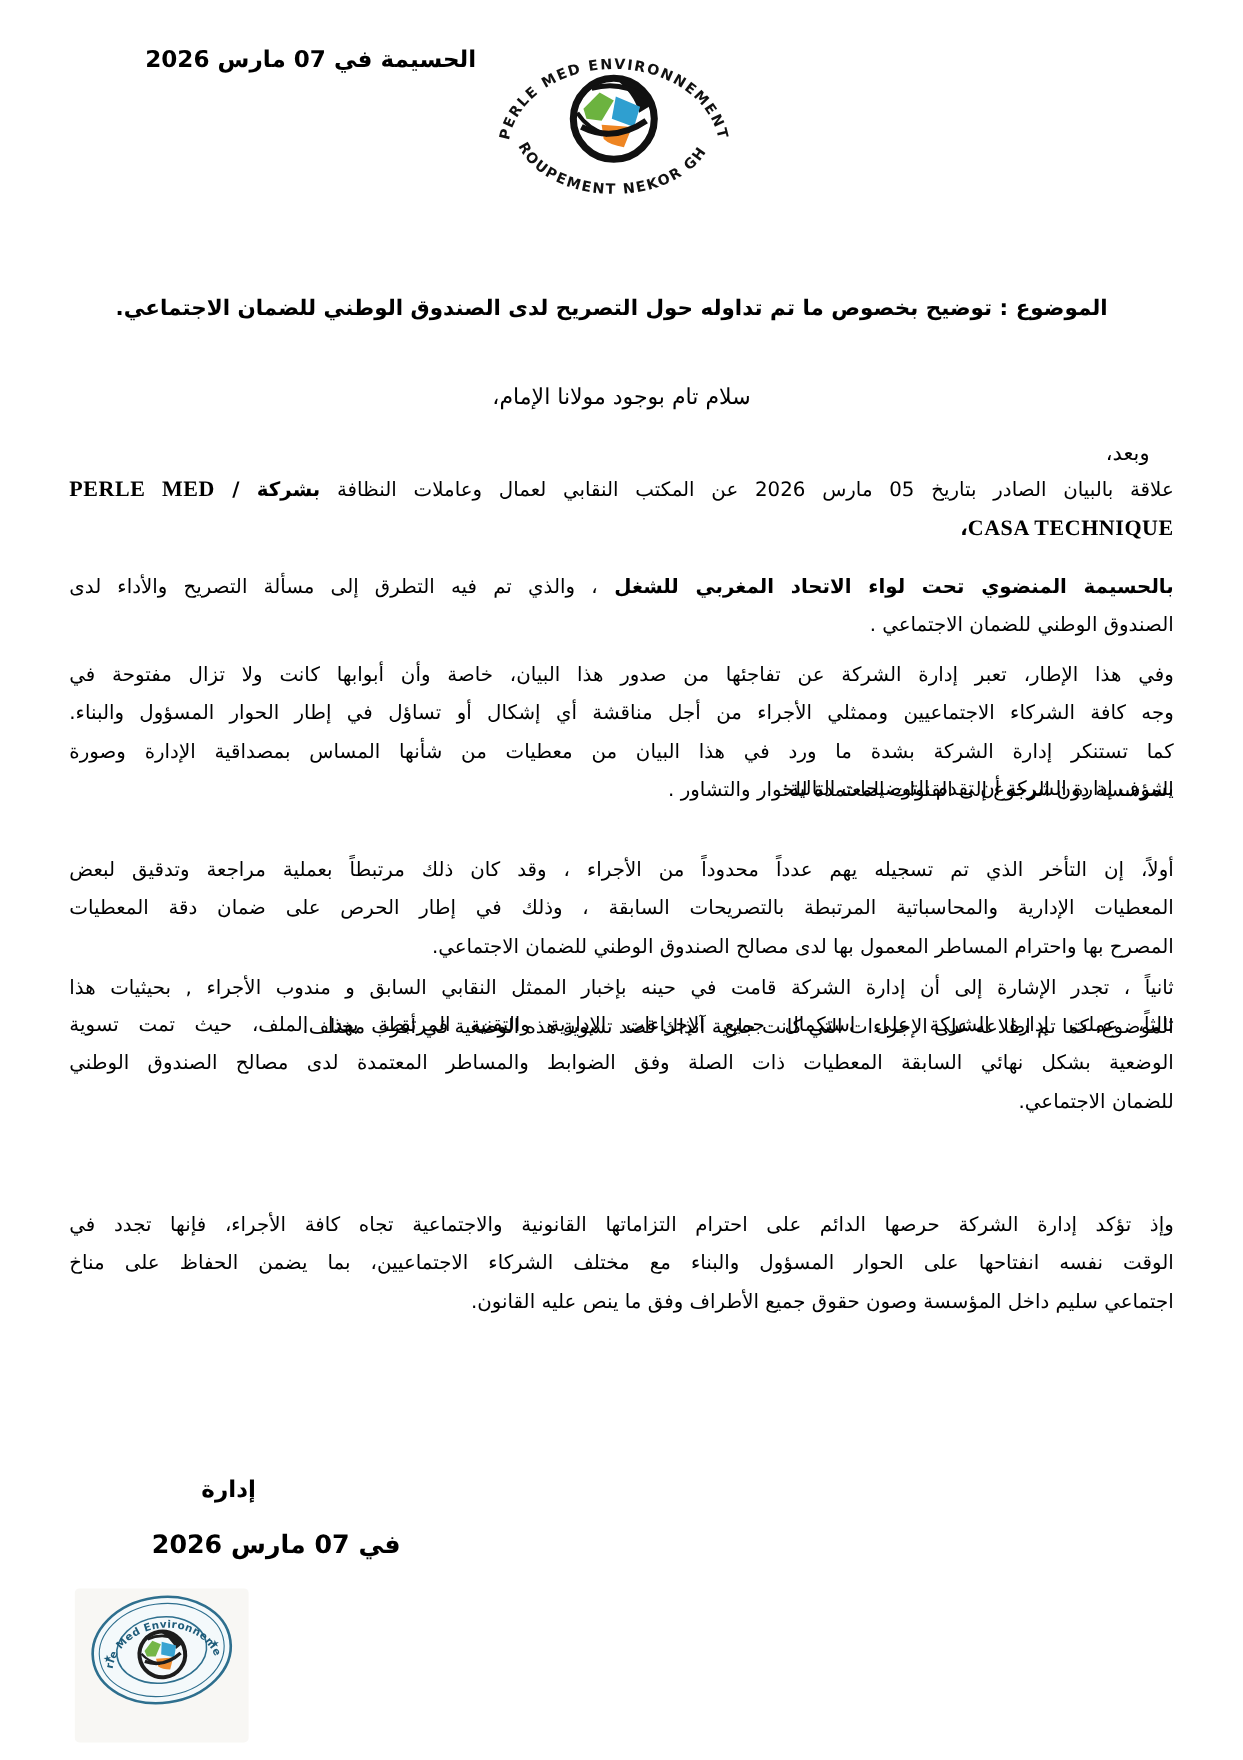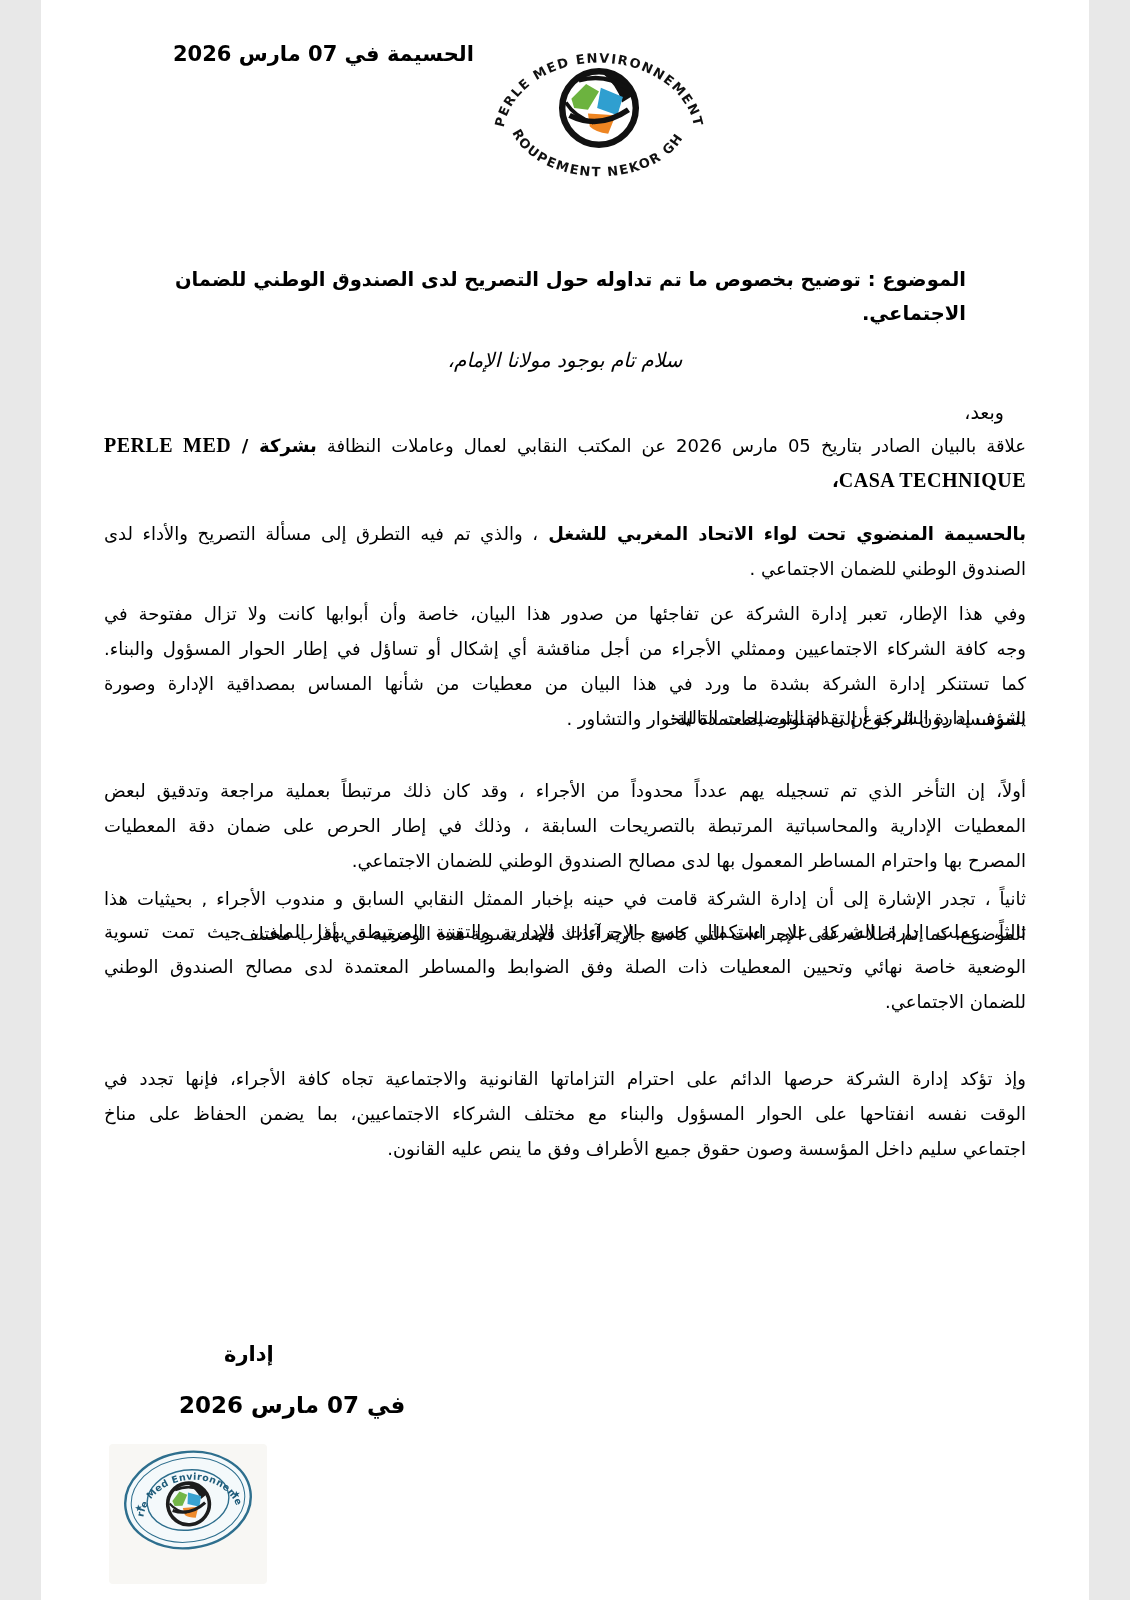--- a/index.html
+++ b/index.html
@@ -1,35 +1,34 @@
 <!DOCTYPE html>
 <html lang="ar"><head>
 <meta charset="utf-8">
 <style>
   html,body{margin:0;padding:0;background:#e8e8e8;}
   .page{
-    position:relative;width:1026px;height:1600px;margin:0 auto;
+    position:relative;width:1130px;height:1600px;margin:0 auto;
     background:#ffffff;overflow:hidden;color:#000;
     font-family:"DejaVu Sans",sans-serif;
-    padding-left:22px;
   }
   .abs{position:absolute;}
   
   .head-date{top:42px;left:132px;direction:rtl;font-weight:bold;font-size:21px;white-space:nowrap;}
   .logo-top{top:26px;left:443px;width:230px;height:152px;}
   
   .subject{top:263px;left:63px;right:63px;direction:rtl;padding-right:60px;
            font-weight:bold;font-size:19.5px;line-height:34px;}
-  .greeting{top:348px;left:0;right:0;direction:rtl;text-align:center;font-size:20px;font-style:italic;}
+  .greeting{top:348px;left:0;right:0;direction:rtl;text-align:center;font-size:20px;}
   .opener{top:401px;left:63px;right:63px;direction:rtl;padding-right:22px;font-size:19px;}
   
   .body-block{position:absolute;left:63px;right:63px;direction:rtl;
               font-size:18px;line-height:35px;}
   .pa0{top:428px;} .pa1{top:516px;} .pa2{top:596px;} .pa3{top:700px;}
-  .pa4{top:773px;} .pa5{top:881px;} .pa6{top:914px;} .pa7{top:1061px;}
+  .pa4{top:773px;} .pa5{top:881px;} .pa6{top:914px;} .pa7{top:1096px;}
   .line{text-align:justify;text-justify:inter-word;}
   .line.fill{text-align-last:justify;}
   .line.end{text-align-last:auto;}
   .b{font-weight:bold;}
   .latin{font-family:"Liberation Serif",serif;font-size:20px;letter-spacing:.5px;}
   
   .closing{top:1215px;left:0;right:0;direction:rtl;text-align:center;font-size:20px;}
   .sig-title{top:1342px;left:183px;direction:rtl;font-weight:bold;font-size:21px;}
   .sig-date{top:1392px;left:138px;direction:rtl;font-weight:bold;font-size:23px;white-space:nowrap;}
   
@@ -95,21 +94,21 @@
       <div class="line fill"><span>أولاً، إن التأخر الذي تم تسجيله يهم عدداً محدوداً من الأجراء ، وقد كان ذلك مرتبطاً بعملية مراجعة وتدقيق لبعض</span></div>
       <div class="line fill"><span>المعطيات الإدارية والمحاسباتية المرتبطة بالتصريحات السابقة ، وذلك في إطار الحرص على ضمان دقة المعطيات</span></div>
       <div class="line end"><span>المصرح بها واحترام المساطر المعمول بها لدى مصالح الصندوق الوطني للضمان الاجتماعي.</span></div>
     </div>
   <div class="body-block pa5">
       <div class="line fill"><span>ثانياً ، تجدر الإشارة إلى أن إدارة الشركة قامت في حينه بإخبار الممثل  النقابي السابق و مندوب الأجراء , بحيثيات هذا</span></div>
       <div class="line end"><span>الموضوع، كما تم اطلاعه على الإجراءات التي كانت جارية آنذاك قصد تسوية هذه الوضعية في أقرب مختلف.</span></div>
     </div>
   <div class="body-block pa6">
       <div class="line fill"><span>ثالثاً، عملت إدارة الشركة على استكمال جميع الإجراءات الإدارية والتقنية المرتبطة بهذا الملف، حيث تمت تسوية</span></div>
-      <div class="line fill"><span>الوضعية خاصة نهائي وتحيين المعطيات ذات الصلة وفق الضوابط والمساطر المعتمدة لدى مصالح الصندوق الوطني</span></div>
+      <div class="line fill"><span>الوضعية بشكل نهائي السابقة المعطيات ذات الصلة وفق الضوابط والمساطر المعتمدة لدى مصالح الصندوق الوطني</span></div>
       <div class="line end"><span>للضمان الاجتماعي.</span></div>
     </div>
   <div class="body-block pa7">
       <div class="line fill"><span>وإذ تؤكد إدارة الشركة حرصها الدائم على احترام التزاماتها القانونية والاجتماعية تجاه كافة الأجراء، فإنها تجدد في</span></div>
       <div class="line fill"><span>الوقت نفسه انفتاحها على الحوار المسؤول والبناء مع مختلف الشركاء الاجتماعيين، بما يضمن الحفاظ على مناخ</span></div>
       <div class="line end"><span>اجتماعي سليم داخل المؤسسة وصون حقوق جميع الأطراف وفق ما ينص عليه القانون.</span></div>
     </div>
 
 
   <div class="abs sig-title">إدارة</div>

